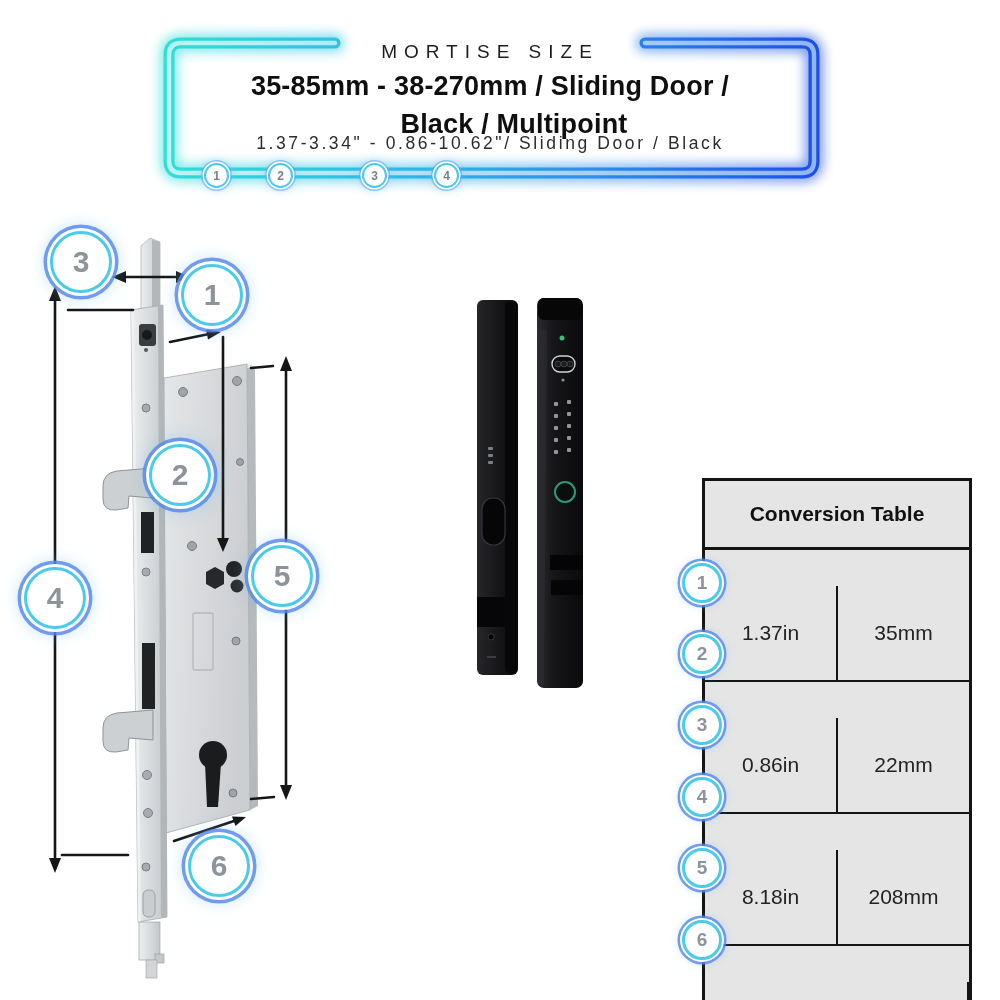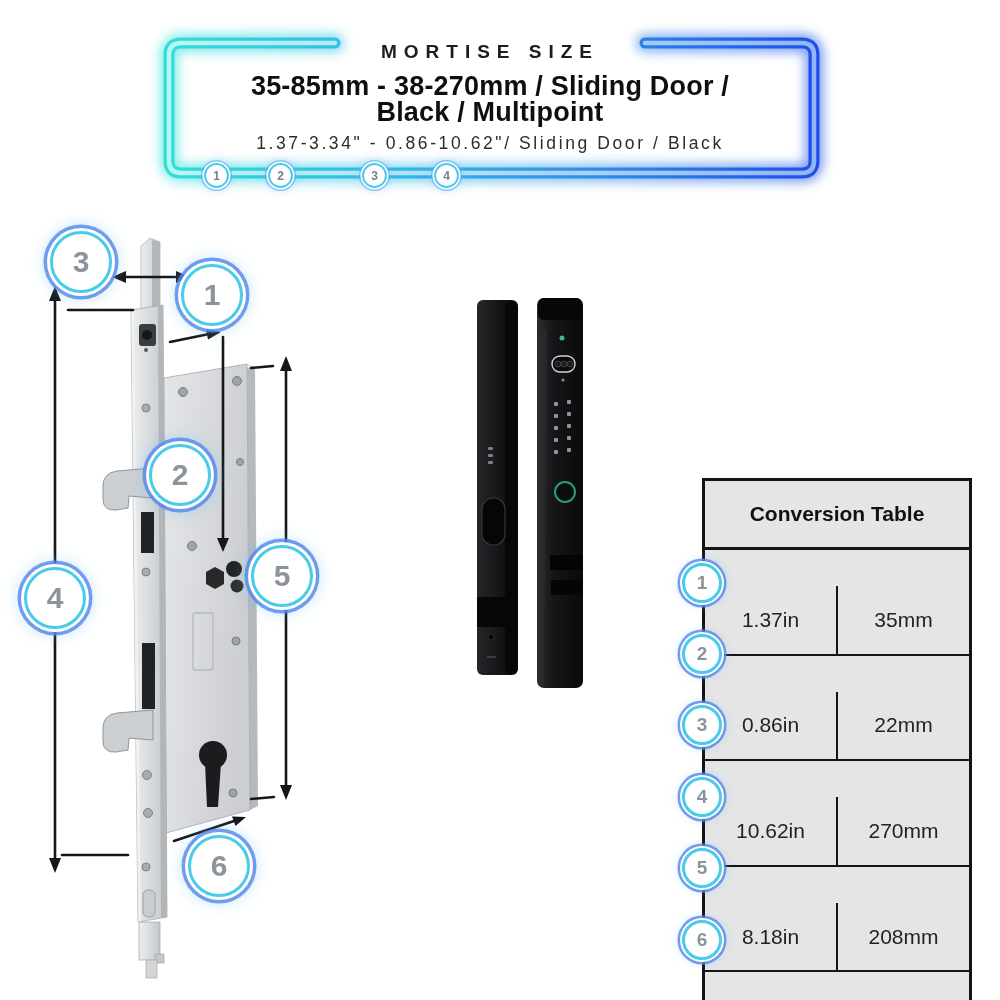--- a/index.html
+++ b/index.html
@@ -5,24 +5,24 @@
   :root{
     --accent-cyan:#2ee0d6; --accent-mid:#29a7e8; --accent-blue:#1b55e6;
     --ink:#141414; --badge-ring:#49cbe9; --badge-num:#8d939a; --table-border:#141414;
   }
   html,body{margin:0;padding:0;}
   body{width:1000px;height:1000px;background:#ffffff;font-family:"Liberation Sans",sans-serif;overflow:hidden;position:relative;}
   .abs{position:absolute;}
 
   
   .header-text{left:160px;top:0;width:660px;text-align:center;color:var(--ink);}
-  .eyebrow{position:absolute;top:41px;left:0;width:100%;font-size:19px;font-weight:700;letter-spacing:7px;color:#1d1d1d;}
+  .eyebrow{position:absolute;top:41px;left:0;width:100%;font-size:19px;font-weight:400;letter-spacing:7px;color:#1d1d1d;}
   .title{position:absolute;left:0;width:100%;font-size:27px;font-weight:bold;color:#0f0f0f;letter-spacing:.2px;}
   .title.l1{top:71px;}
-  .title.l2{top:97px;}
+  .title.l2{top:109px;padding-left:24px;}
   .subtitle{position:absolute;top:133px;left:0;width:100%;font-size:17.5px;letter-spacing:2.6px;color:#2c2c2c;}
 
   
   .badge{
     position:absolute;background:#fff;border-radius:50%;
     display:flex;align-items:center;justify-content:center;
     color:var(--badge-num);font-weight:bold;
     border:3.5px solid var(--badge-ring);
     box-shadow:0 0 0 3px #ffffff,0 0 0 6.5px rgba(84,134,236,.8),0 0 16px 5px rgba(110,190,240,.45);
     z-index:6;box-sizing:border-box;
@@ -261,24 +261,20 @@
   <div class="conv-head">Conversion Table</div>
   <div class="conv-row">
     <div class="conv-cell inches">1.37in</div>
     <div class="conv-cell">35mm</div>
   </div>
   <div class="conv-row">
     <div class="conv-cell inches">0.86in</div>
     <div class="conv-cell">22mm</div>
   </div>
   <div class="conv-row">
-    <div class="conv-cell inches">10.62in</div>
-    <div class="conv-cell">270mm</div>
-  </div>
-  <div class="conv-row">
     <div class="conv-cell inches">8.18in</div>
     <div class="conv-cell">208mm</div>
   </div>
   <div class="conv-row">
     <div class="conv-cell inches">1.96in</div>
   </div>
 </div>
 
 <div class="badge table-badge" style="left:682px;top:563px;">1</div>
 <div class="badge table-badge" style="left:682px;top:634px;">2</div>

